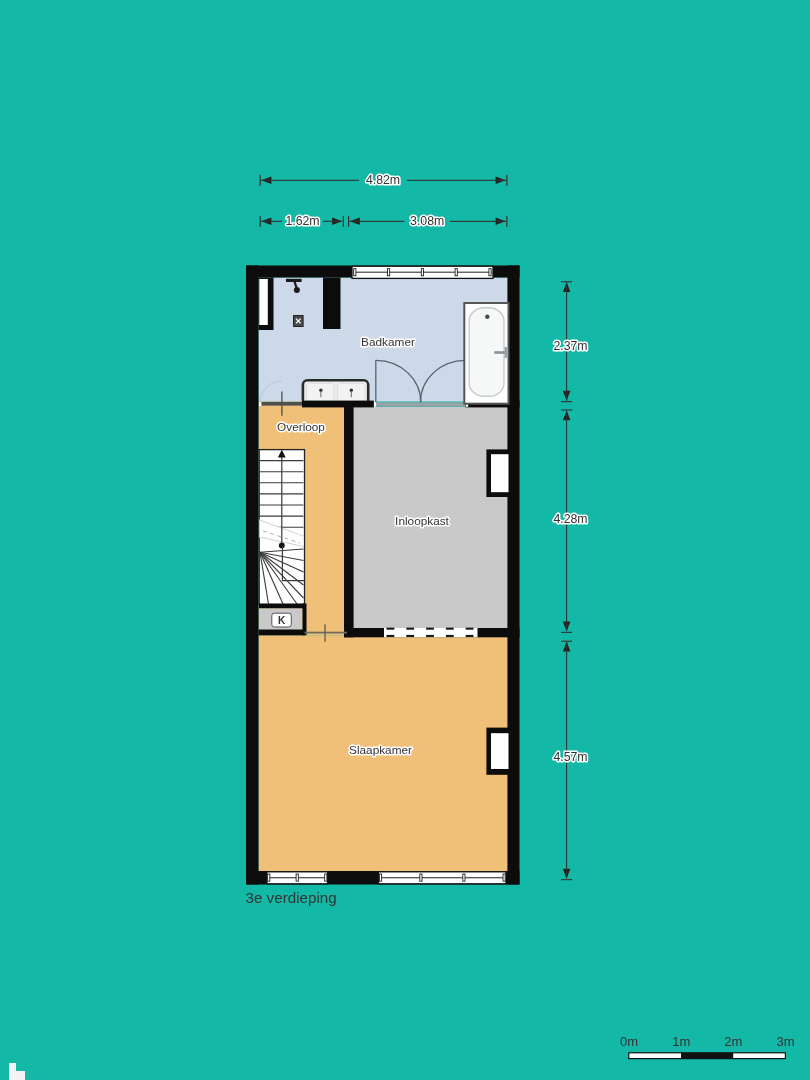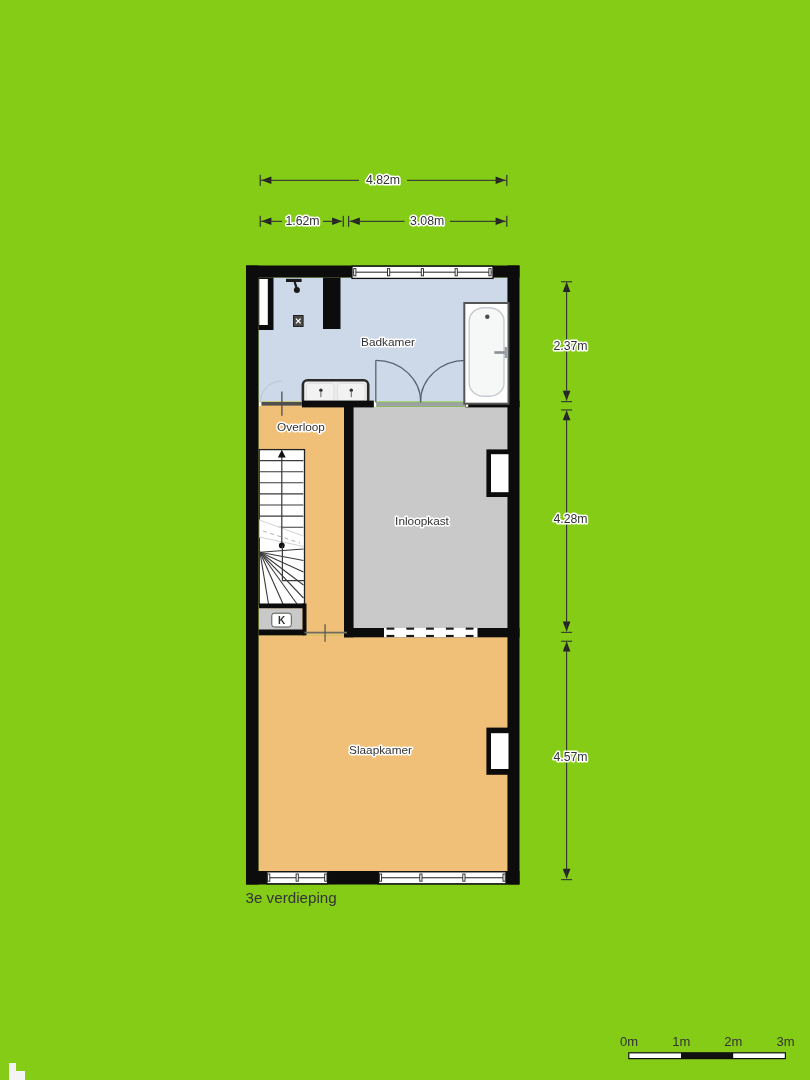--- a/index.html
+++ b/index.html
@@ -1,16 +1,16 @@
 <!DOCTYPE html>
 <html><head>
 <meta charset="utf-8">
 <style>
   html,body{margin:0;padding:0;background:#ffffff;}
-  .page{position:relative;width:810px;height:1080px;background:#84cc16;overflow:hidden;}
+  .page{position:relative;width:810px;height:1080px;background:#14b8a6;overflow:hidden;}
   svg{position:absolute;left:0;top:0;}
   text{font-family:"Liberation Sans",sans-serif;fill:#333;}
   .halo{paint-order:stroke;stroke:#ffffff;stroke-width:3px;stroke-linejoin:round;}
 </style>
 </head>
 <body>
 <div class="page">
 <svg width="810" height="1080" viewBox="0 0 810 1080">
 
 <g>

